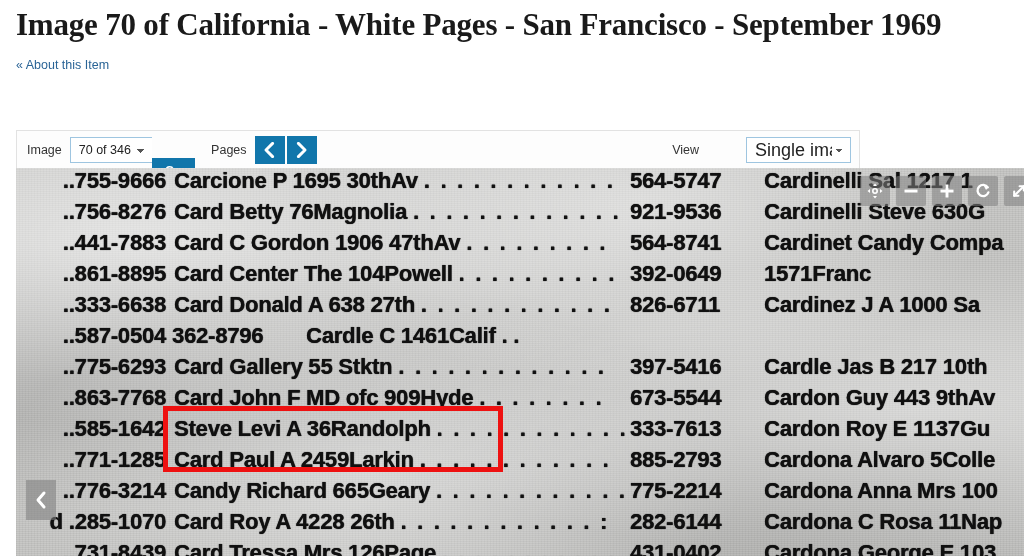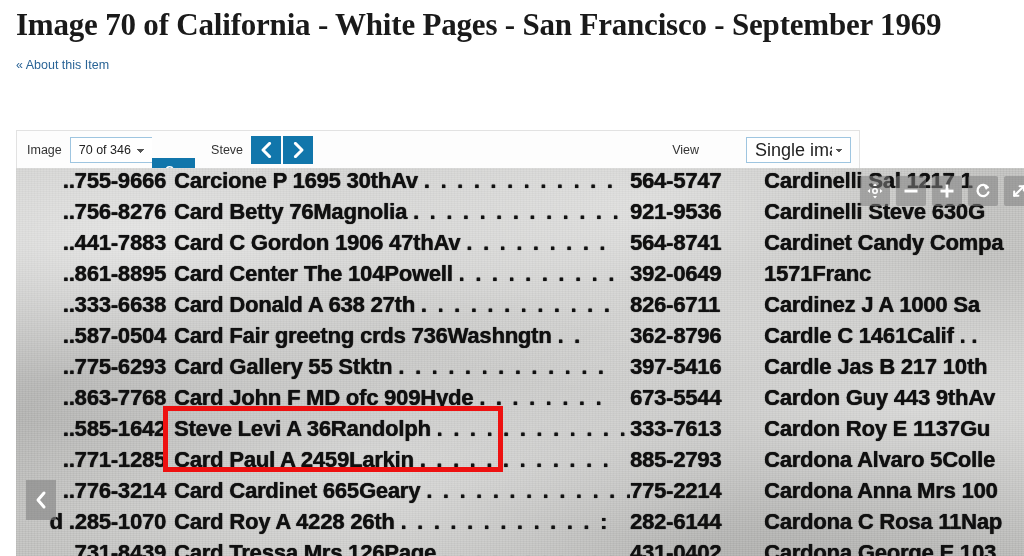--- a/index.html
+++ b/index.html
@@ -297,21 +297,21 @@
 
 <div id="viewer-toolbar">
   <div class="tb-left">
     <span class="tb-label">Image</span>
     <span class="select-go-group">
       <select class="img-select">
         <option>70 of 346</option>
       </select>
       <button class="go-btn">Go</button>
     </span>
-    <span class="tb-label pages-label">Steve</span>
+    <span class="tb-label pages-label">Pages</span>
     <button class="page-nav-btn">
       <svg width="13" height="16" viewBox="0 0 13 16">
         <path d="M9.6 1.4 L3 8 L9.6 14.6" fill="none" stroke="#ffffff" stroke-width="2.9" stroke-linecap="round" stroke-linejoin="round"></path>
       </svg>
     </button>
     <button class="page-nav-btn">
       <svg width="13" height="16" viewBox="0 0 13 16">
         <path d="M3.4 1.4 L10 8 L3.4 14.6" fill="none" stroke="#ffffff" stroke-width="2.9" stroke-linecap="round" stroke-linejoin="round"></path>
       </svg>
     </button>
@@ -354,21 +354,20 @@
         <span class="col-name2">          1571Franc</span>
       </div>
       <div class="scan-row">
         <span class="col-phone">..333-6638</span>
         <span class="col-name"><span>Card Donald A 638 27th</span> <span class="leader">. . . . . . . . . . . .</span></span>
         <span class="col-phone2">826-6711</span>
         <span class="col-name2">Cardinez J A 1000 Sa</span>
       </div>
       <div class="scan-row">
         <span class="col-phone">..587-0504</span>
-        <span class="col-name"><span>Card Fair greetng crds 736Washngtn</span> <span class="leader">. .</span></span>
         <span class="col-phone2">362-8796</span>
         <span class="col-name2">Cardle C 1461Calif . .</span>
       </div>
       <div class="scan-row">
         <span class="col-phone">..775-6293</span>
         <span class="col-name"><span>Card Gallery 55 Stktn</span> <span class="leader">. . . . . . . . . . . . .</span></span>
         <span class="col-phone2">397-5416</span>
         <span class="col-name2">Cardle Jas B 217 10th</span>
       </div>
       <div class="scan-row">
@@ -384,21 +383,21 @@
         <span class="col-name2">Cardon Roy E 1137Gu</span>
       </div>
       <div class="scan-row">
         <span class="col-phone">..771-1285</span>
         <span class="col-name"><span>Card Paul A 2459Larkin</span> <span class="leader">. . . . . . . . . . . .</span></span>
         <span class="col-phone2">885-2793</span>
         <span class="col-name2">Cardona Alvaro 5Colle</span>
       </div>
       <div class="scan-row">
         <span class="col-phone">..776-3214</span>
-        <span class="col-name"><span>Card Cardinet 665Geary</span> <span class="leader">. . . . . . . . . . . . .</span></span>
+        <span class="col-name"><span>Candy Richard 665Geary</span> <span class="leader">. . . . . . . . . . . . .</span></span>
         <span class="col-phone2">775-2214</span>
         <span class="col-name2">Cardona Anna Mrs 100</span>
       </div>
       <div class="scan-row">
         <span class="col-phone">d .285-1070</span>
         <span class="col-name"><span>Card Roy A 4228 26th</span> <span class="leader">. . . . . . . . . . . . :</span></span>
         <span class="col-phone2">282-6144</span>
         <span class="col-name2">Cardona C Rosa 11Nap</span>
       </div>
       <div class="scan-row">

